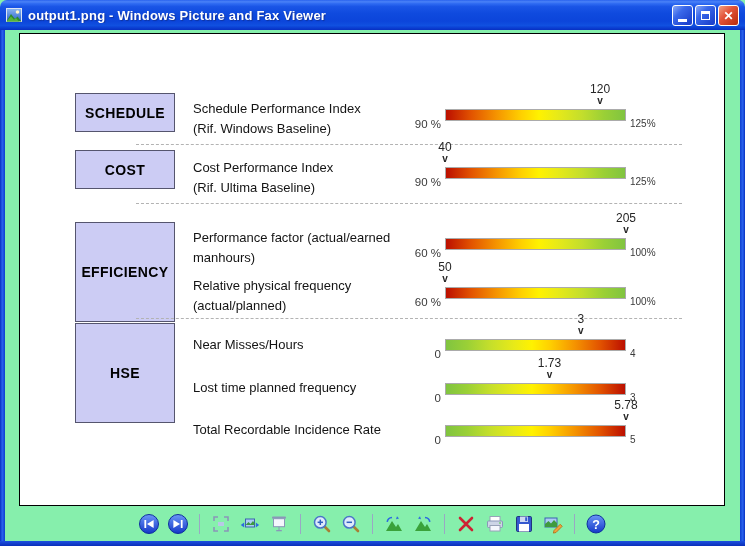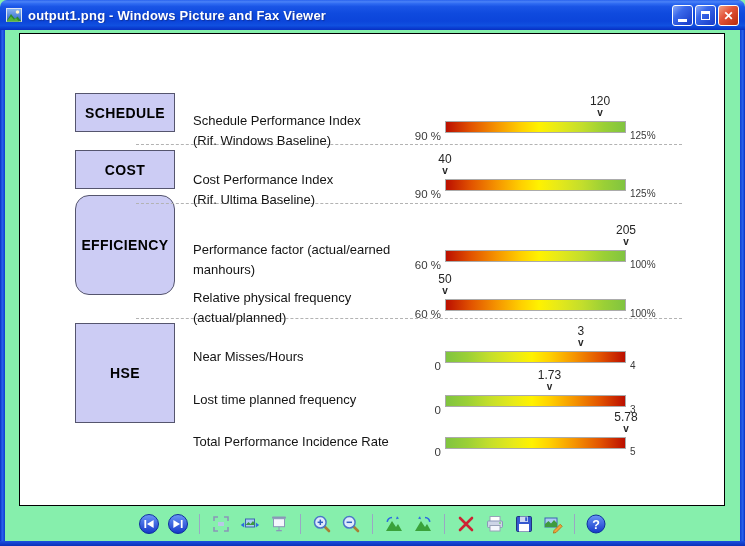--- a/index.html
+++ b/index.html
@@ -40,28 +40,28 @@
   .canvas { position:relative; width:100%; height:100%; overflow:hidden; }
 
   .kpi-box {
     position:absolute; left:55px; width:100px;
     background:#ccccf4; border:1px solid #55556e;
     display:flex; align-items:center; justify-content:center;
     font-weight:bold; font-size:14px; letter-spacing:.4px; color:#000;
   }
   .box-0 { top:59px;  height:39px; }
   .box-1 { top:116px; height:39px; }
-  .box-2 { top:161px; height:100px;border-radius:14px; }
+  .box-2 { top:188px; height:100px; }
   .box-3 { top:289px; height:100px; }
 
   .dashed-sep { position:absolute; left:116px; width:546px; border-top:1px dashed #b3b3b3; }
   .sep-0 { top:110px; } .sep-1 { top:169px; } .sep-2 { top:284px; }
 
   .kpi-row { position:absolute; inset:0; pointer-events:none; }
-  .kpi-row > div { position:absolute;margin-top:12px; }
+  .kpi-row > div { position:absolute; }
   .kpi-desc { left:173px; width:248px; font-size:13px; line-height:19.5px; color:#141414; white-space:pre-line; }
   .kpi-bar  { left:425px; width:181px; height:12px; border:1px solid #ababab; }
   .g-rg { background:linear-gradient(90deg,#bb0f00 0%,#e25300 14%,#f59300 28%,#ffd000 42%,#fff200 52%,#e8ea18 62%,#c3de2c 76%,#9bd036 88%,#80c440 100%); }
   .g-gr { background:linear-gradient(90deg,#80c440 0%,#9bd036 12%,#c3de2c 24%,#e8ea18 38%,#fff200 48%,#ffd000 58%,#f59300 72%,#e25300 86%,#bb0f00 100%); }
   .kpi-min { left:368px; width:53px; text-align:right; font-size:11.5px; color:#3a3a3a; }
   .kpi-max { left:610px; font-size:10px; color:#3a3a3a; }
   .kpi-marker-value { font-size:12px; color:#262626; transform:translateX(-50%); white-space:nowrap; }
   .kpi-marker-arrow { font-size:10px; font-weight:bold; color:#262626; transform:translateX(-50%); line-height:1; }
 
   
@@ -178,21 +178,21 @@
     <div class="kpi-row">
       <div class="kpi-desc" style="top: 344px;">Lost time planned frequency</div>
       <div class="kpi-marker-value" style="top: 322px; left: 529.437px;">1.73</div>
       <div class="kpi-marker-arrow" style="top: 336px; left: 529.437px;">v</div>
       <div class="kpi-bar g-gr" style="top: 349px;"></div>
       <div class="kpi-min" style="top: 358px;">0</div>
       <div class="kpi-max" style="top: 358px;">3</div>
     </div>
 
     <div class="kpi-row">
-      <div class="kpi-desc" style="top: 386px;">Total Performance Incidence Rate</div>
+      <div class="kpi-desc" style="top: 386px;">Total Recordable Incidence Rate</div>
       <div class="kpi-marker-value" style="top: 364px; left: 606px;">5.78</div>
       <div class="kpi-marker-arrow" style="top: 378px; left: 606px;">v</div>
       <div class="kpi-bar g-gr" style="top: 391px;"></div>
       <div class="kpi-min" style="top: 400px;">0</div>
       <div class="kpi-max" style="top: 400px;">5</div>
     </div>
   </div>
   </div>
 
   <div class="toolbar">

